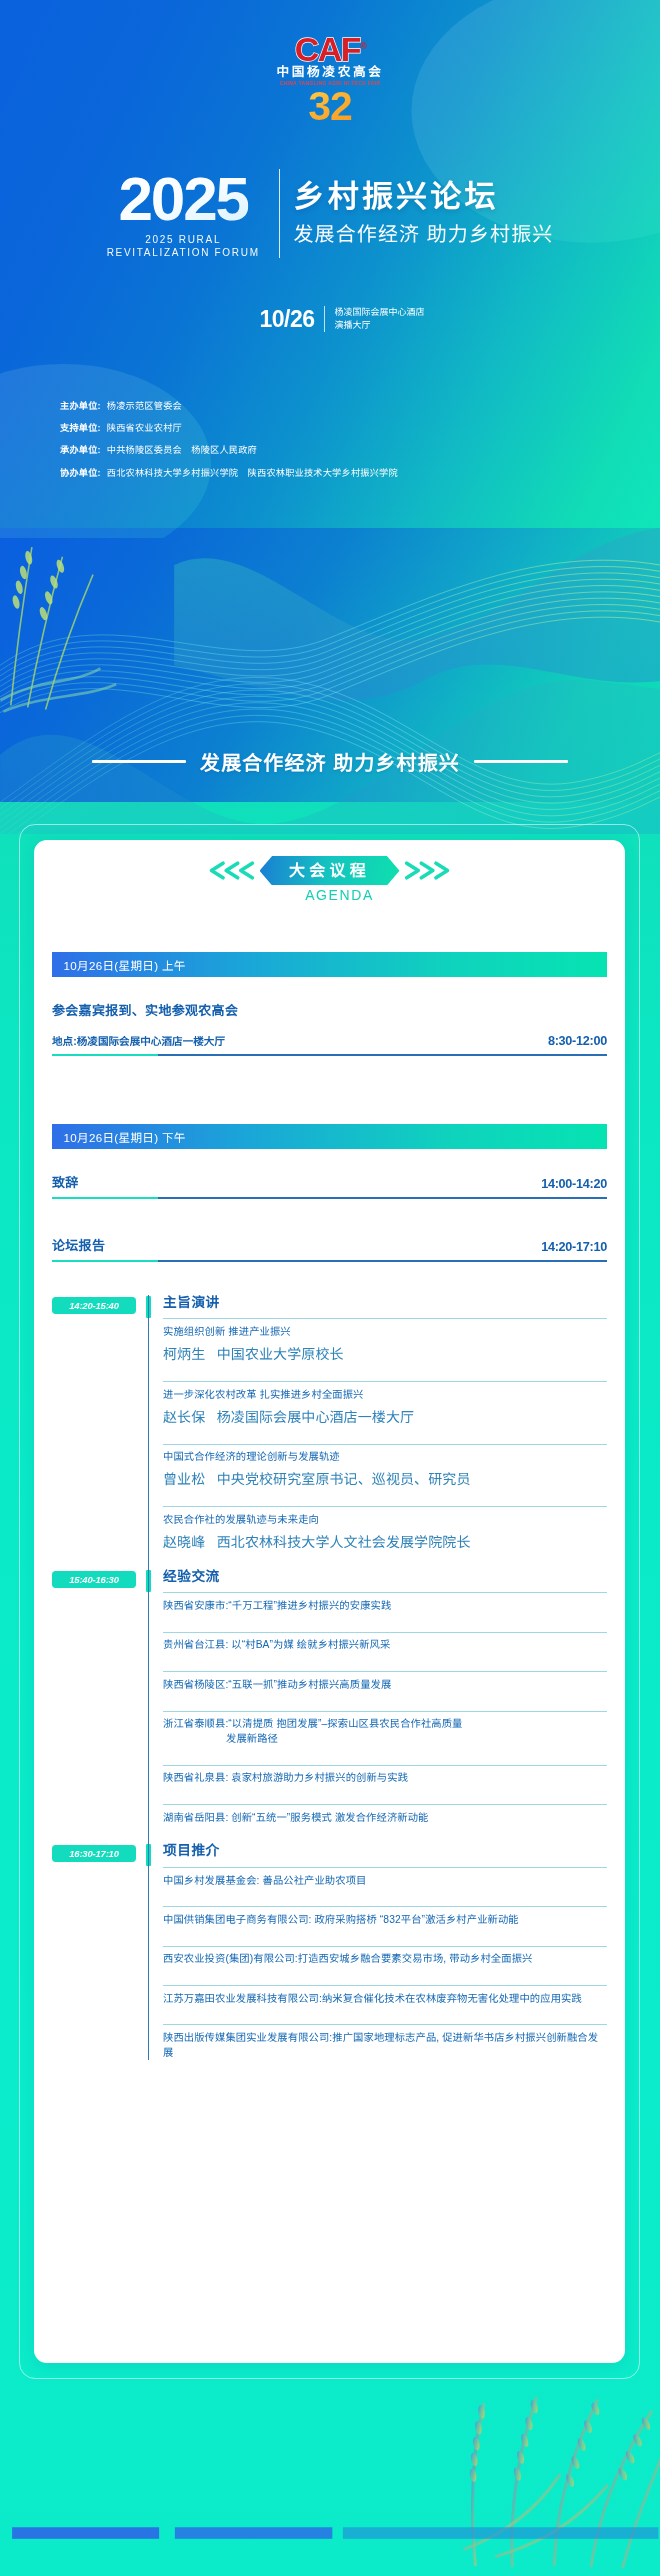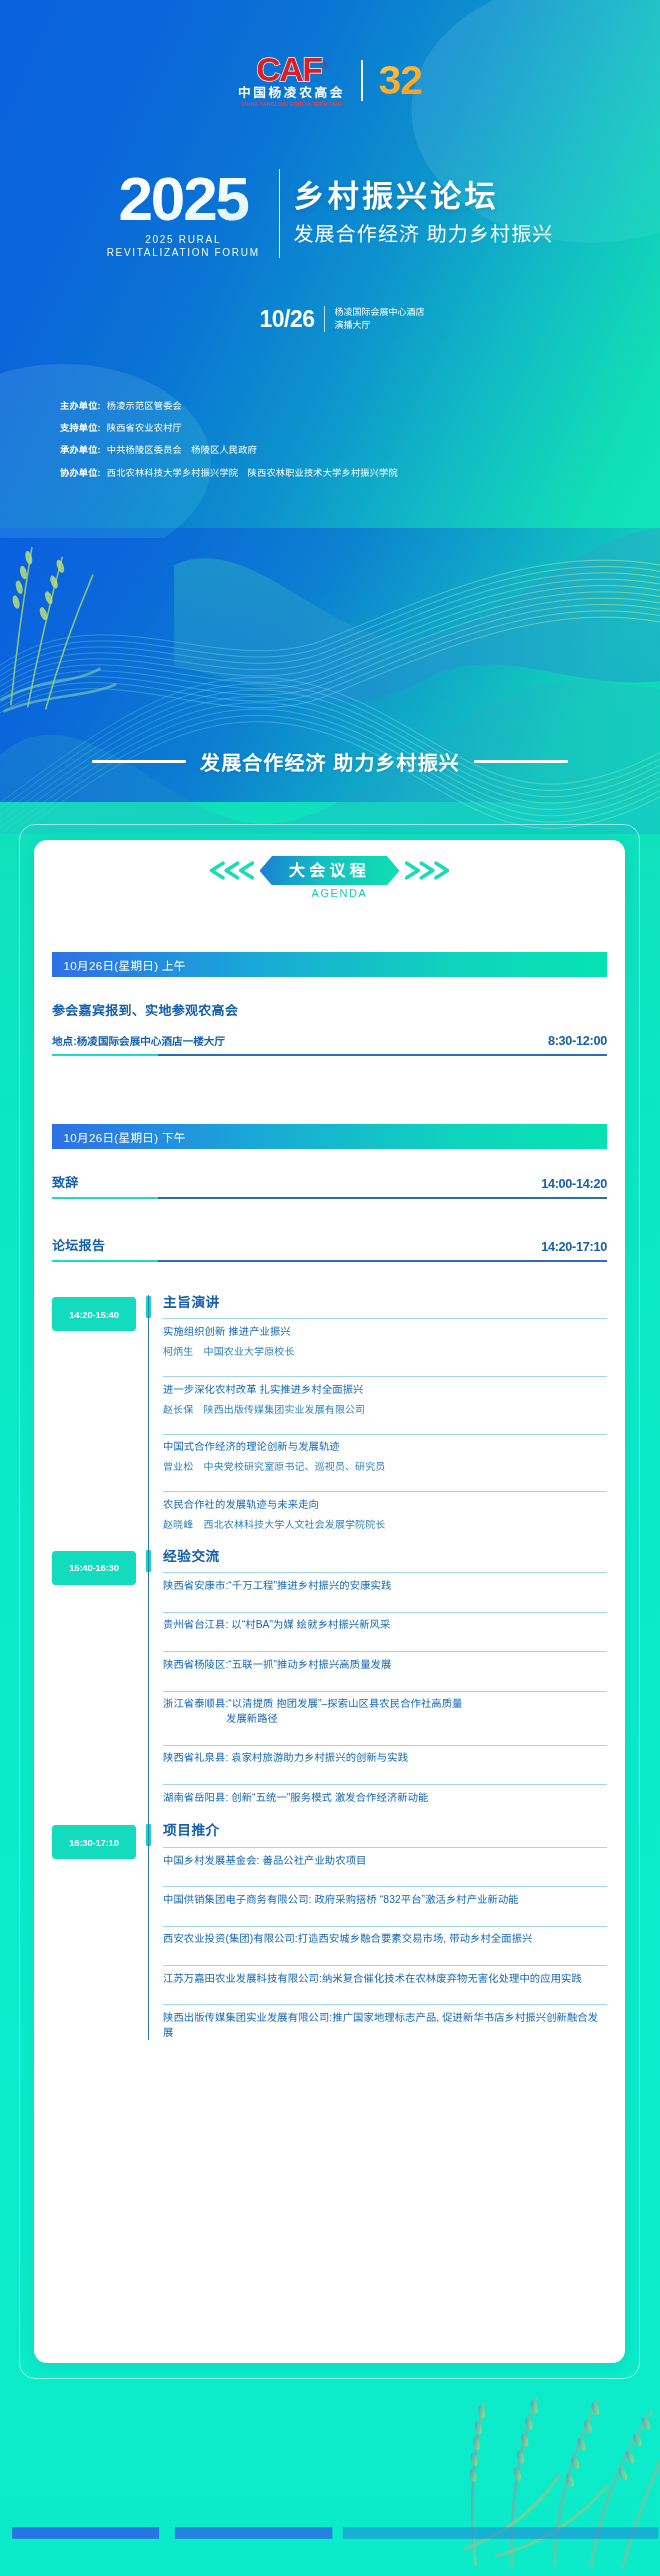--- a/index.html
+++ b/index.html
@@ -24,21 +24,21 @@
   }
   .bg-bottom {
     position:absolute; left:0; top:802px; width:660px; height:1774px;
     background:linear-gradient(180deg,#0fe0bb 0%,#0ce6c2 14%,#0aeac8 40%,#0aeccb 70%,#0cebc9 100%);
   }
   .wave-svg { position:absolute; left:0; pointer-events:none; }
 
   
   .logo-row {
     position:absolute; left:0; top:49px; width:660px; height:62px;
-    display:flex; align-items:center; justify-content:center; gap:0;
+    display:flex; align-items:center; justify-content:center; gap:0;flex-direction:column;
   }
   .caf-logo { display:flex; flex-direction:column; align-items:center; }
   .caf-mark {
     font-family:"Liberation Sans",sans-serif; font-weight:bold; font-size:34px;
     letter-spacing:-1.6px; color:#d81f26; line-height:0.95; position:relative;
     -webkit-text-stroke:1.3px #ffffff; paint-order:stroke fill;
   }
   .caf-reg { font-size:9.5px; vertical-align:super; -webkit-text-stroke:0; }
   .caf-cn {
     color:#ffffff; font-size:12.7px; font-weight:bold; letter-spacing:2.6px;
@@ -134,21 +134,21 @@
   .chev { display:flex; align-items:center; }
   .chev svg { display:block; }
   .agenda-badge {
     position:relative; padding:4.7px 29.6px; margin:0 -3.2px;
     background:linear-gradient(95deg,#1a7fd4 0%,#14c3c0 48%,#0ee0ae 100%);
     clip-path:polygon(0% 50%, 9% 0%, 91% 0%, 100% 50%, 91% 100%, 9% 100%);
     color:#ffffff; font-size:16px; font-weight:bold; letter-spacing:4.2px;
     line-height:1.25;
   }
   .agenda-en {
-    color:#15cfb5; font-size:11px; letter-spacing:1.6px; margin-top:2.1px; font-weight:500;margin-left:20px;
+    color:#15cfb5; font-size:14px; letter-spacing:1.6px; margin-top:2.1px; font-weight:500;margin-left:20px;
   }
 
   
   .daybar {
     position:absolute; left:18px; width:555px; height:25px;
     background:linear-gradient(90deg,#2f6fe8 0%,#1aa6d8 35%,#0fd3bd 72%,#06e3b2 100%);
     display:flex; align-items:center; padding-left:11.6px;
     color:#ffffff; font-size:11.6px; letter-spacing:0.3px;
   }
 
@@ -167,44 +167,44 @@
     height:2.1px; width:555px; background:#2a6fb5; margin-top:6.3px; position:relative;
   }
   .row-rule::before {
     content:""; position:absolute; left:0; top:0; width:106px; height:2.1px; background:#18ddc0;
   }
 
   
   .timeline { position:absolute; left:18px; width:555px; }
   .tl-group { position:relative; padding-left:111px; }
   .tl-pill {
-    position:absolute; left:0; top:2.1px; width:84px; height:34px;
+    position:absolute; left:0; top:2.1px; width:84px; height:17px;
     background:#13dbbd; border-radius:3.7px; color:#ffffff;
     font-size:9.5px; font-weight:bold; letter-spacing:-0.2px;
-    display:flex; align-items:center; justify-content:center;
+    display:flex; align-items:center; justify-content:center;font-style:italic;
   }
   .tl-spine {
     position:absolute; left:96px; top:0; width:1.1px; bottom:0;
     background:#2d7ab8;
   }
   .tl-tick {
     position:absolute; left:94px; top:1.1px; width:4.7px; height:22px;
     background:#13dbbd; border-radius:1.1px;
   }
   .tl-heading {
     color:#1560ae; font-size:13.7px; font-weight:bold; letter-spacing:0.5px;
     line-height:1.1; margin-bottom:8.4px;
   }
   .tl-item { padding-top:5.8px; border-top:1.1px solid #9fd8e2; }
   .tl-item + .tl-item { margin-top:18px; }
   .tl-item-title {
     color:#1568b4; font-size:10.3px; line-height:1.42; letter-spacing:0.1px;
   }
   .tl-speaker {
-    color:#2f83b8; font-size:10px; margin-top:3.2px; letter-spacing:0.1px;
+    color:#2f83b8; font-size:14px; margin-top:3.2px; letter-spacing:0.1px;
   }
   .tl-speaker .nm { margin-right:7.4px; }
   .tl-gap { height:18px; }
 
   
   .wheat { position:absolute; pointer-events:none; }
 </style>
 </head>
 <body>
 
@@ -418,21 +418,21 @@
           <div class="tl-item-title">实施组织创新 推进产业振兴</div>
           <div class="tl-speaker">
             <span class="nm">柯炳生</span>
             <span>中国农业大学原校长</span>
           </div>
         </div>
         <div class="tl-item">
           <div class="tl-item-title">进一步深化农村改革 扎实推进乡村全面振兴</div>
           <div class="tl-speaker">
             <span class="nm">赵长保</span>
-            <span>陕西出版传媒集团实业发展有限公司</span>
+            <span>杨凌国际会展中心酒店一楼大厅</span>
           </div>
         </div>
         <div class="tl-item">
           <div class="tl-item-title">中国式合作经济的理论创新与发展轨迹</div>
           <div class="tl-speaker">
             <span class="nm">曾业松</span>
             <span>中央党校研究室原书记、巡视员、研究员</span>
           </div>
         </div>
         <div class="tl-item">

